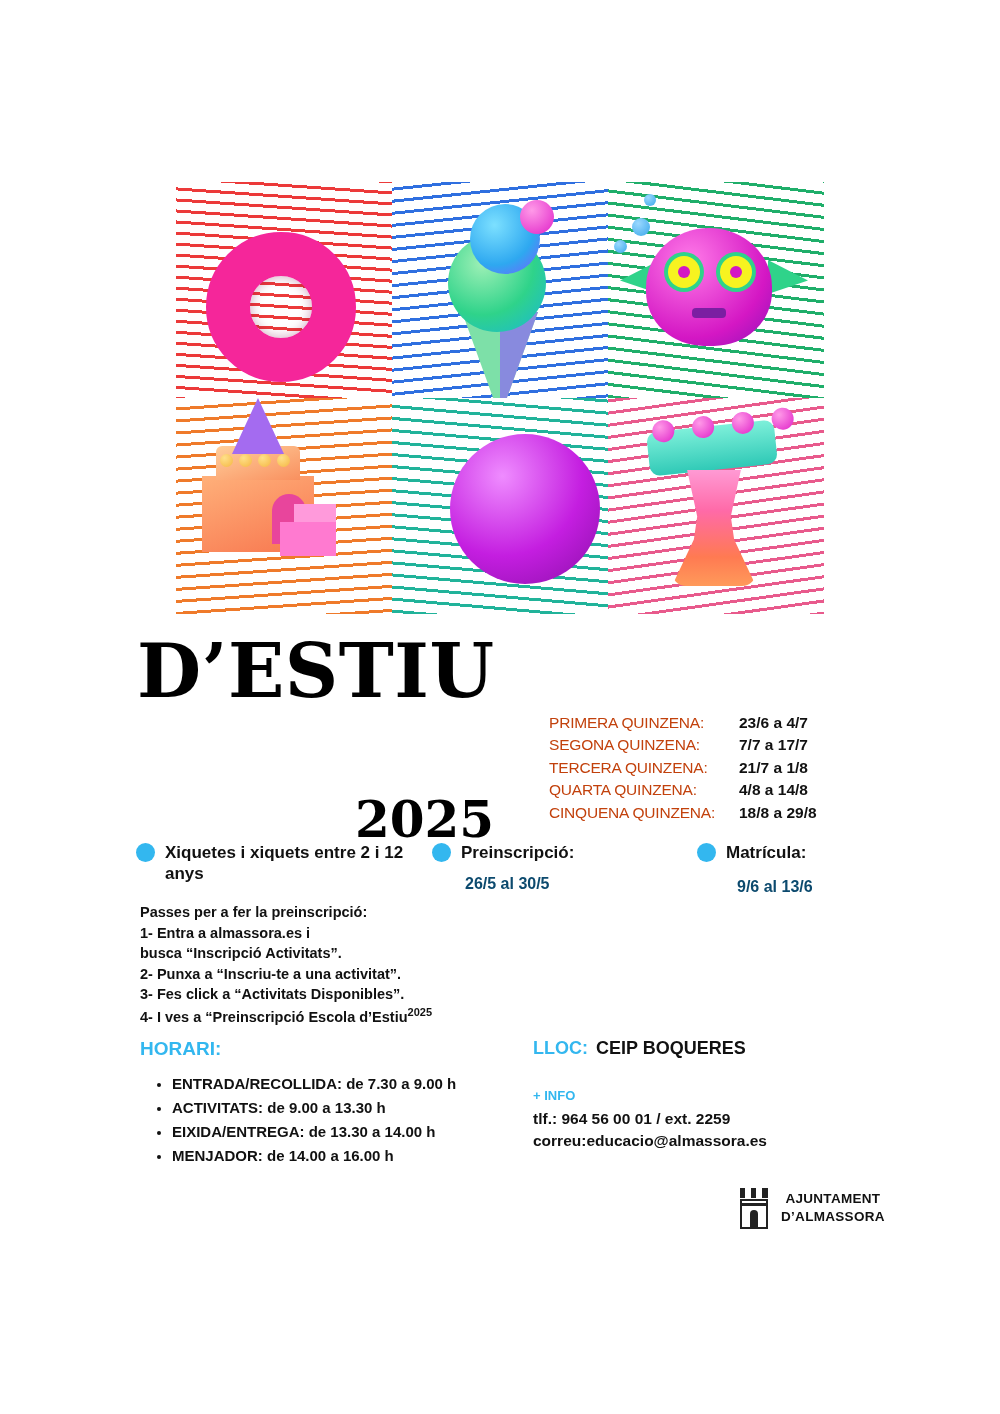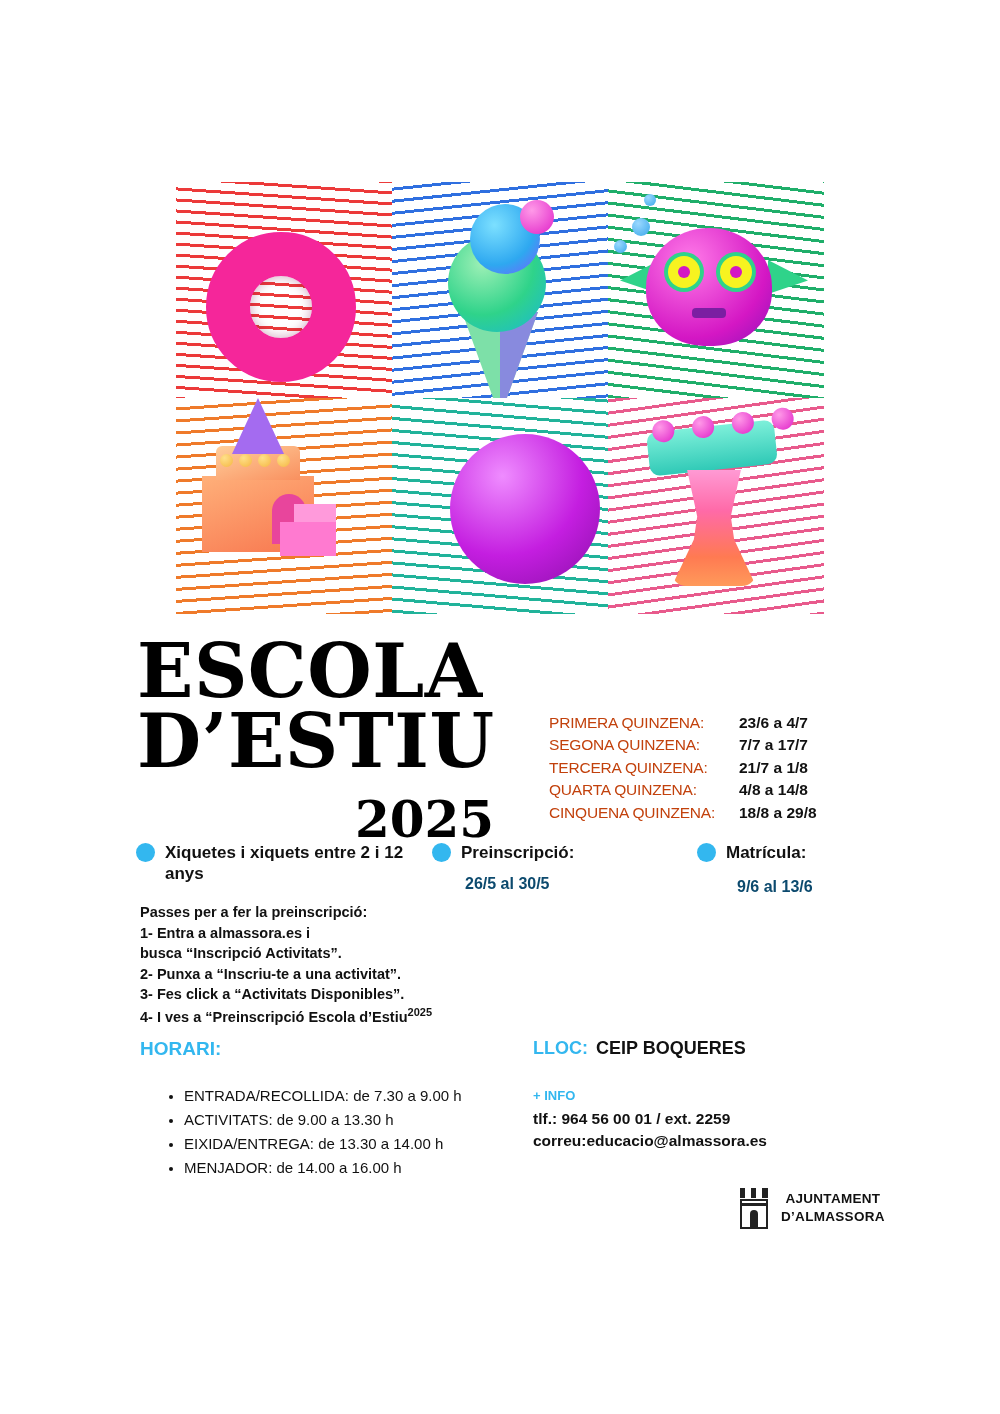--- a/index.html
+++ b/index.html
@@ -244,22 +244,22 @@
   }
   .passes .sup { font-size: 11px; vertical-align: super; }
 
   
   .horari-title {
     position: absolute; left: 140px; top: 1038px;
     font-size: 19px; font-weight: 700; color: #33b7ef;
   }
   .horari-list {
     position: absolute; left: 152px; top: 1072px;
-    margin: 12px; padding-left: 20px;
-    font-size: 15px; font-weight: 400; line-height: 1.6; color: #111;
+    margin: 0; padding-left: 20px;
+    font-size: 15px; font-weight: 700; line-height: 1.6; color: #111;
   }
   .horari-list li::marker { font-size: 14px; }
 
   
   .lloc {
     position: absolute; left: 533px; top: 1038px;
     font-size: 18px; font-weight: 700;
   }
   .lloc .k { color: #33b7ef; }
   .lloc .v { color: #111; margin-left: 8px; }
@@ -368,21 +368,20 @@
         <i></i>
         <i></i>
         <i></i>
       </div>
     <div class="obj tot-body"></div>
   </div>
 
 </div>
 
 <div class="title">
-  <span>ESCOLA</span>
   <span class="l2">D’ESTIU</span>
 </div>
 <div class="year">2025</div>
 
 <div class="quinzenes">
   <div class="q-row">
     <span class="q-label">PRIMERA QUINZENA:</span>
     <span class="q-date">23/6 a 4/7</span>
   </div>
   <div class="q-row">

